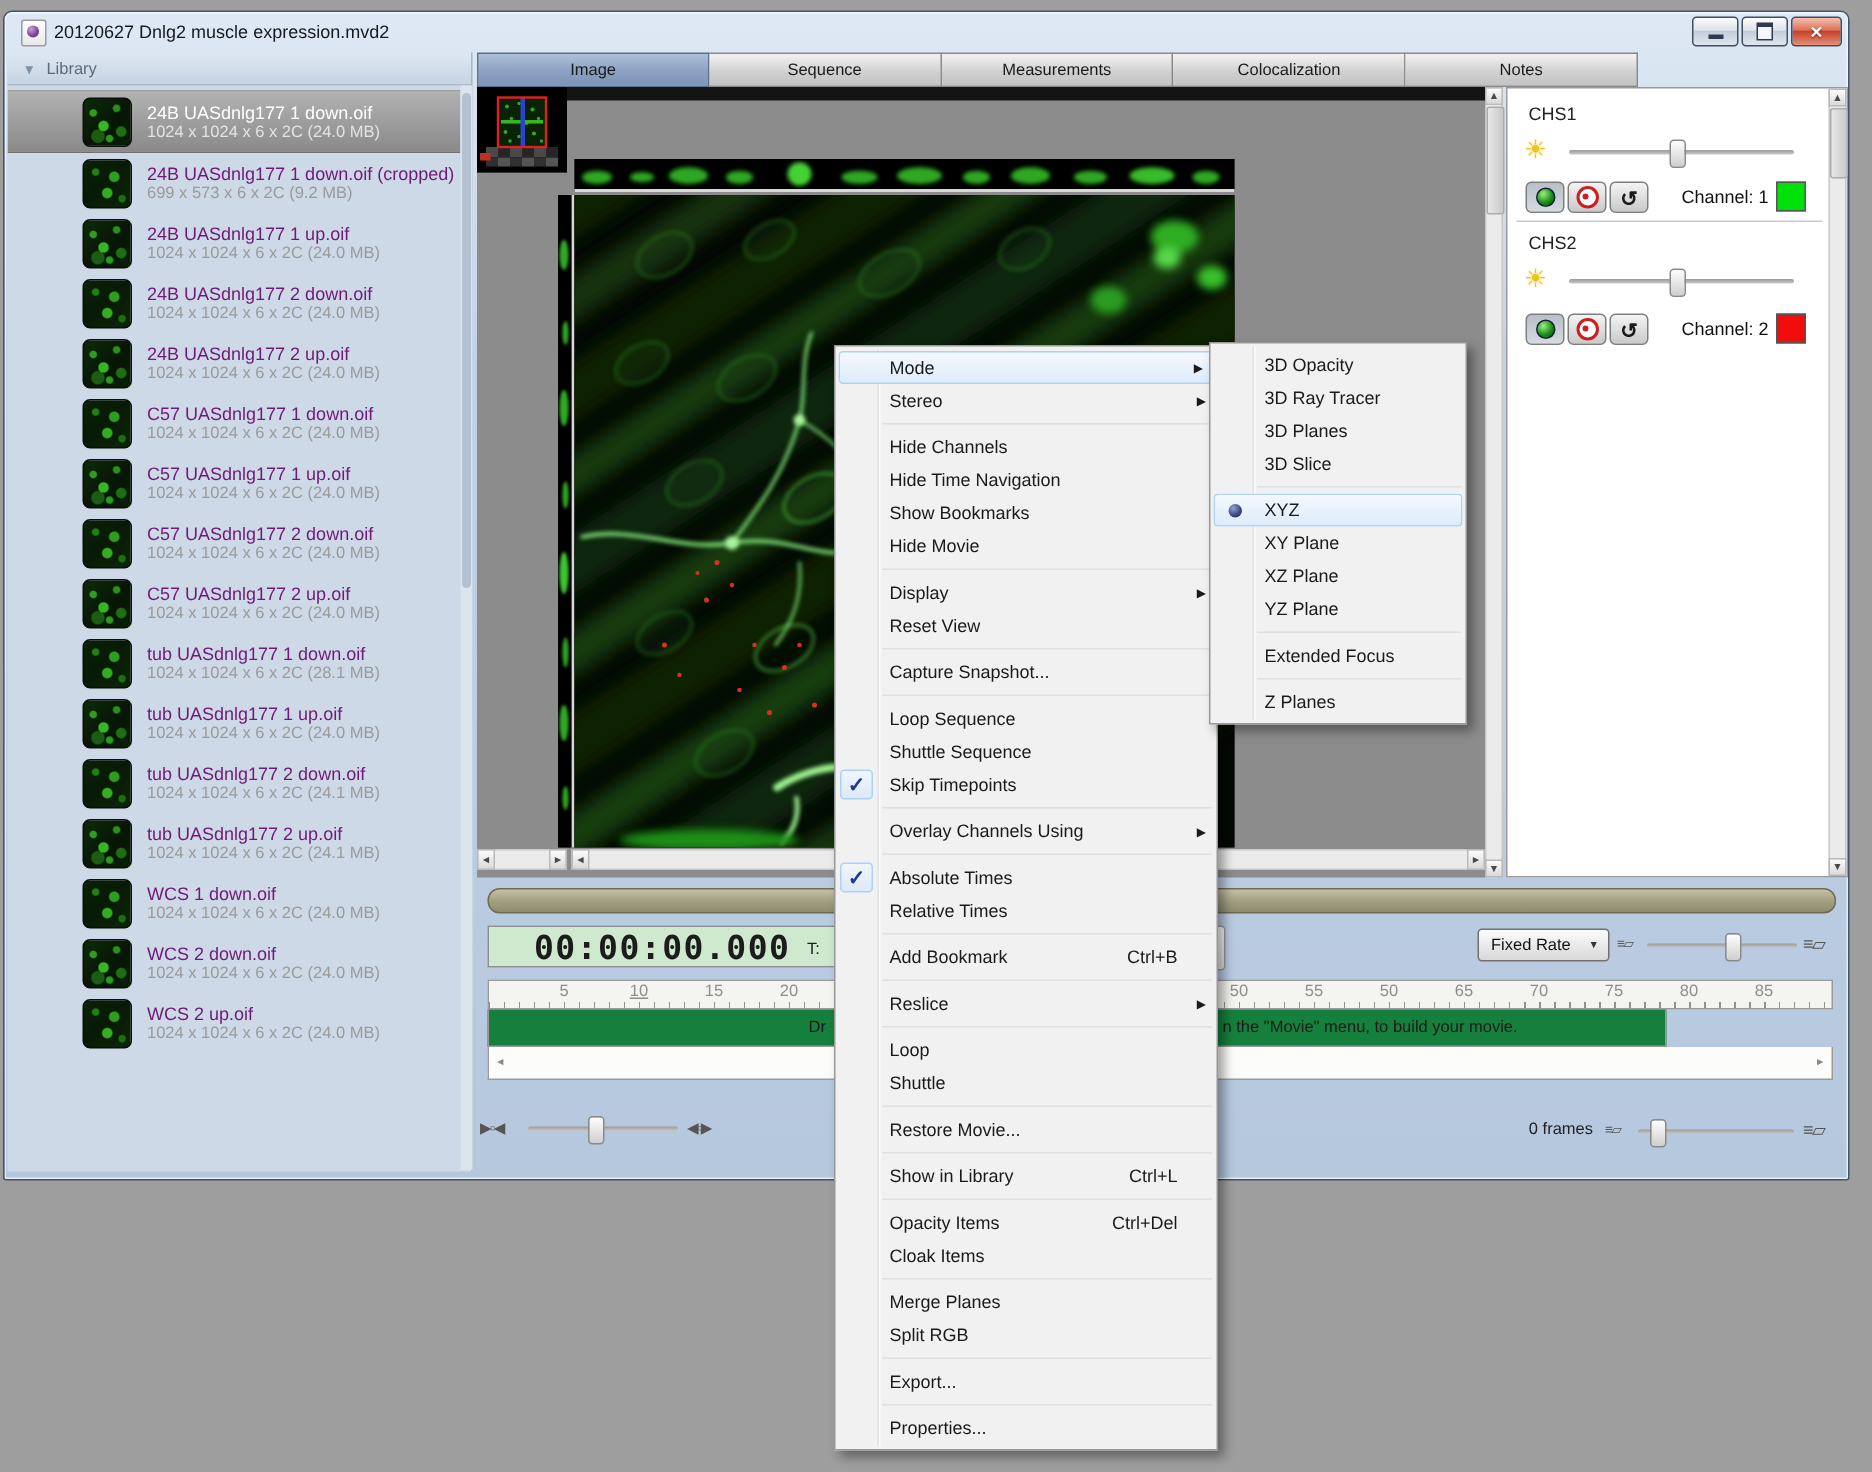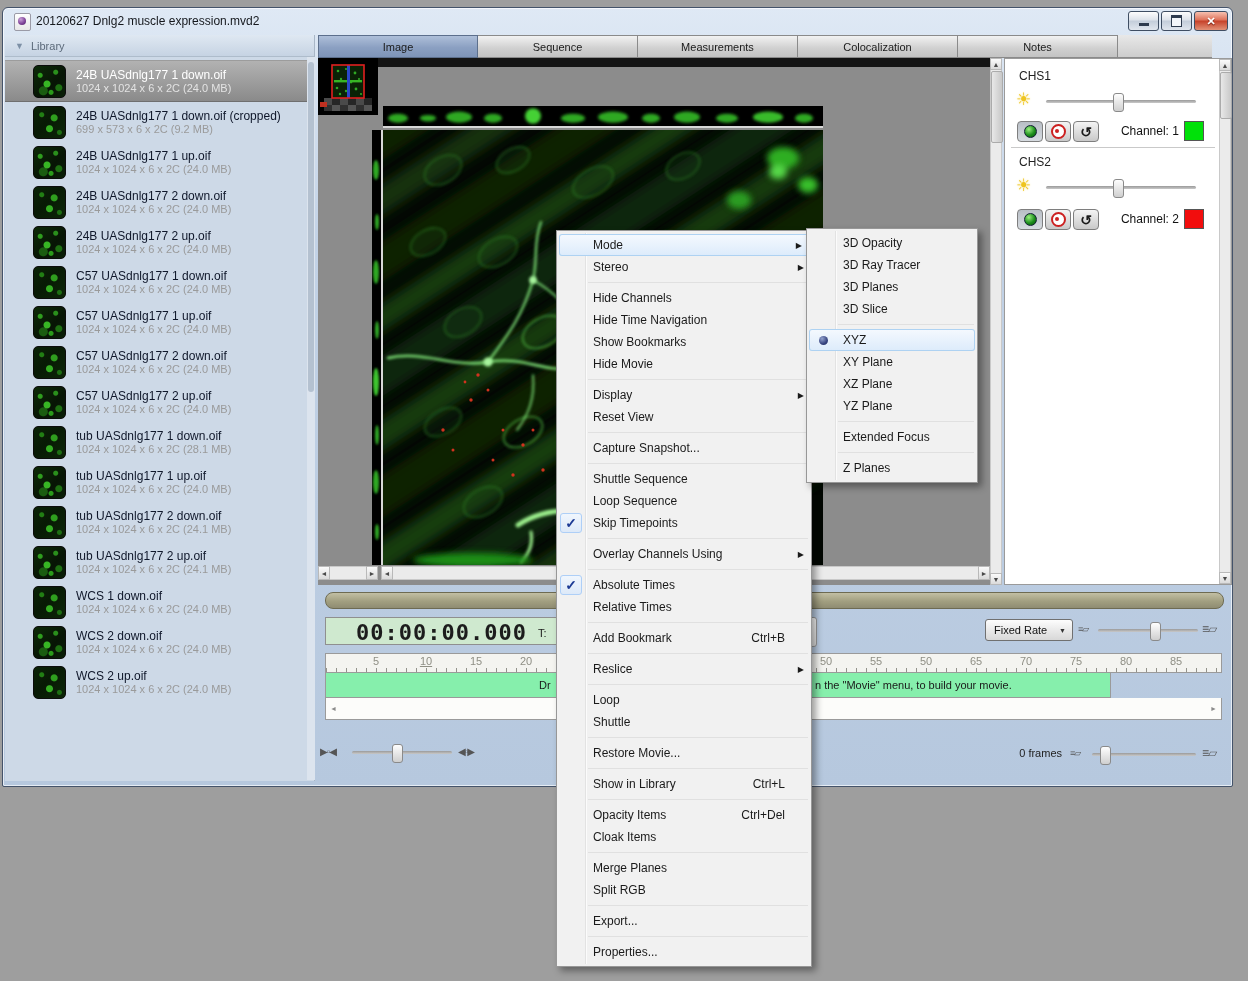--- a/index.html
+++ b/index.html
@@ -26,46 +26,46 @@
   .g-close{color:#fff;font-size:11px;font-weight:bold;text-shadow:0 1px 1px #6e1c0d}
 
   
   .sidebar{left:5px;top:35px;width:309px;height:746px;background:#cdd9e7;border-right:1px solid #a8b6c6}
   .sb-header{left:5px;top:35px;width:309px;height:22px;
              background:linear-gradient(#dfe8f2,#c6d3e3);border-bottom:1px solid #aebccb;
              display:flex;align-items:center;gap:7px;padding-left:10px;box-sizing:border-box}
   .sb-tri{font-size:9px;color:#7d90a6}
   .sb-label{font-size:11px;color:#5c6a7a}
   .lib-list{left:5px;top:60px;width:302px;height:718px;overflow:hidden}
-  .lib-item{position:relative;height:40px;display:flex;align-items:center;gap:10px;padding-left:28px}
+  .lib-item{position:relative;height:40px;display:flex;align-items:center;gap:10px;padding-left:50px}
   .lib-item.selected{background:linear-gradient(#b2b2b2,#8a8a8a);border-top:1px solid #9c9c9c;border-bottom:1px solid #6f6f6f}
   .thumb{width:31px;height:31px;border-radius:5px;border:1px solid #0c0c0c;flex:none;
      background:
       radial-gradient(circle at 20% 30%, #2f9e1e 0 2px, transparent 3px),
       radial-gradient(circle at 70% 20%, #2a8f1c 0 2px, transparent 3px),
       radial-gradient(circle at 42% 58%, #37b524 0 3px, transparent 4px),
       radial-gradient(circle at 80% 70%, #1d6f12 0 3px, transparent 4px),
       radial-gradient(circle at 55% 85%, #2a9a1a 0 2px, transparent 3px),
       radial-gradient(circle at 30% 80%, #1a5c10 0 4px, transparent 5px),
       linear-gradient(135deg,#0d2a08,#071505 60%,#0a2007)}
   .lib-item:nth-child(even) .thumb{background:
       radial-gradient(circle at 65% 35%, #2f9e1e 0 3px, transparent 4px),
       radial-gradient(circle at 25% 25%, #227f14 0 2px, transparent 3px),
       radial-gradient(circle at 50% 70%, #34ad22 0 3px, transparent 4px),
       radial-gradient(circle at 82% 82%, #1d6f12 0 2px, transparent 3px),
       linear-gradient(315deg,#0c2607,#081a05 55%,#0b2307)}
-  .lib-t{font-size:12px;color:#0f172a;line-height:14px}
+  .lib-t{font-size:12px;color:#701a75;line-height:14px}
   .lib-i{font-size:11px;color:#9a9a9a;line-height:13px}
   .lib-item.selected .lib-t{color:#fff}
   .lib-item.selected .lib-i{color:#e3e3e3}
   .sb-scroll{left:307px;top:57px;width:8px;height:723px;background:#dce4ee}
   .sb-thumb{left:308px;top:62px;width:6px;height:330px;background:#b4c1d0;border-radius:3px}
 
   
-  .tabs{left:318px;top:35px;width:894px;height:23px;display:flex}
+  .tabs{left:318px;top:35px;width:774px;height:23px;display:flex}
   .tab{width:160px;height:23px;box-sizing:border-box;border:1px solid #8a8a8a;border-left:none;
        background:linear-gradient(#f2f2f2,#cfcfcf 60%,#c3c3c3);
        display:flex;align-items:center;justify-content:center;font-size:11px;color:#1a1a1a}
   .tab:first-child{border-left:1px solid #8a8a8a}
   .tab.active{background:linear-gradient(#aebfd9,#8ba0c2 55%,#7e94b8);border-color:#5c6f8c}
   .tab-fill{flex:1;border-bottom:1px solid #8a8a8a;background:linear-gradient(#e8e8e8,#cdcdcd)}
 
   
   .viewer{left:318px;top:58px;width:672px;height:527px;background:#8c8c8c}
   .v-topband{left:318px;top:58px;width:672px;height:9px;background:#141414}
@@ -112,21 +112,21 @@
               background:linear-gradient(#fdfdfd,#e2e2e2)}
   .dropdown{left:985px;top:619px;width:88px;height:22px;border:1px solid #707070;border-radius:3px;
             background:linear-gradient(#fdfdfd,#e6e6e6 60%,#d8d8d8);display:flex;align-items:center;box-sizing:border-box}
   .dd-label{font-size:11px;color:#111;padding-left:8px;flex:1}
   .dd-arrow{font-size:7px;color:#333;padding-right:6px}
   .mini-icon{position:absolute;font-size:9px;color:#555;letter-spacing:-1px}
   .ruler{left:325px;top:653px;width:897px;height:20px;background:#f4f4f0;border:1px solid #9a9a9a;box-sizing:border-box}
   .ruler-ticks{position:absolute;left:0;bottom:0;width:100%;height:4px;
       background:repeating-linear-gradient(90deg,#92928a 0 1px,transparent 1px 10px)}
   .rlabel{position:absolute;top:1px;width:20px;text-align:center;font-size:11px;color:#8f8f85}
-  .msg-row{left:325px;top:673px;width:786px;height:25px;background:#86efac;border:1px solid #9a9a9a;border-top:none;box-sizing:border-box}
+  .msg-row{left:325px;top:673px;width:786px;height:25px;background:#15803d;border:1px solid #9a9a9a;border-top:none;box-sizing:border-box}
   .msg-frag{position:absolute;top:6px;font-size:11px;color:#1a1a1a;white-space:nowrap}
   .track-row{left:325px;top:698px;width:897px;height:22px;background:#fcfcfa;border:1px solid #9a9a9a;border-top:none;box-sizing:border-box}
   .tiny-arrow{position:absolute;font-size:7px;color:#8a8a8a;top:7px}
   .frames-label{font-size:11px;color:#222}
 
   
   .menu{position:absolute;background:#f1f1f1;border:1px solid #979797;padding:3px 0;
         box-shadow:4px 4px 7px rgba(0,0,0,.38);z-index:60}
   .menu::before{content:"";position:absolute;left:28px;top:2px;bottom:2px;width:1px;background:#e2e2e2;box-shadow:1px 0 0 #fbfbfb}
   .mi{position:relative;height:22px;display:flex;align-items:center;padding:0 30px 0 36px;
@@ -674,27 +674,27 @@
 
     <span class="lbl">Capture Snapshot...</span>
 
   </div>
 
 
   <div class="msep"></div>
 
   <div class="mi">
 
+    <span class="lbl">Loop Sequence</span>
+
+  </div>
+
+  <div class="mi">
+
     <span class="lbl">Shuttle Sequence</span>
-
-  </div>
-
-  <div class="mi">
-
-    <span class="lbl">Loop Sequence</span>
 
   </div>
 
   <div class="mi">
     <span class="chk">✓</span>
 
     <span class="lbl">Skip Timepoints</span>
 
   </div>
 

